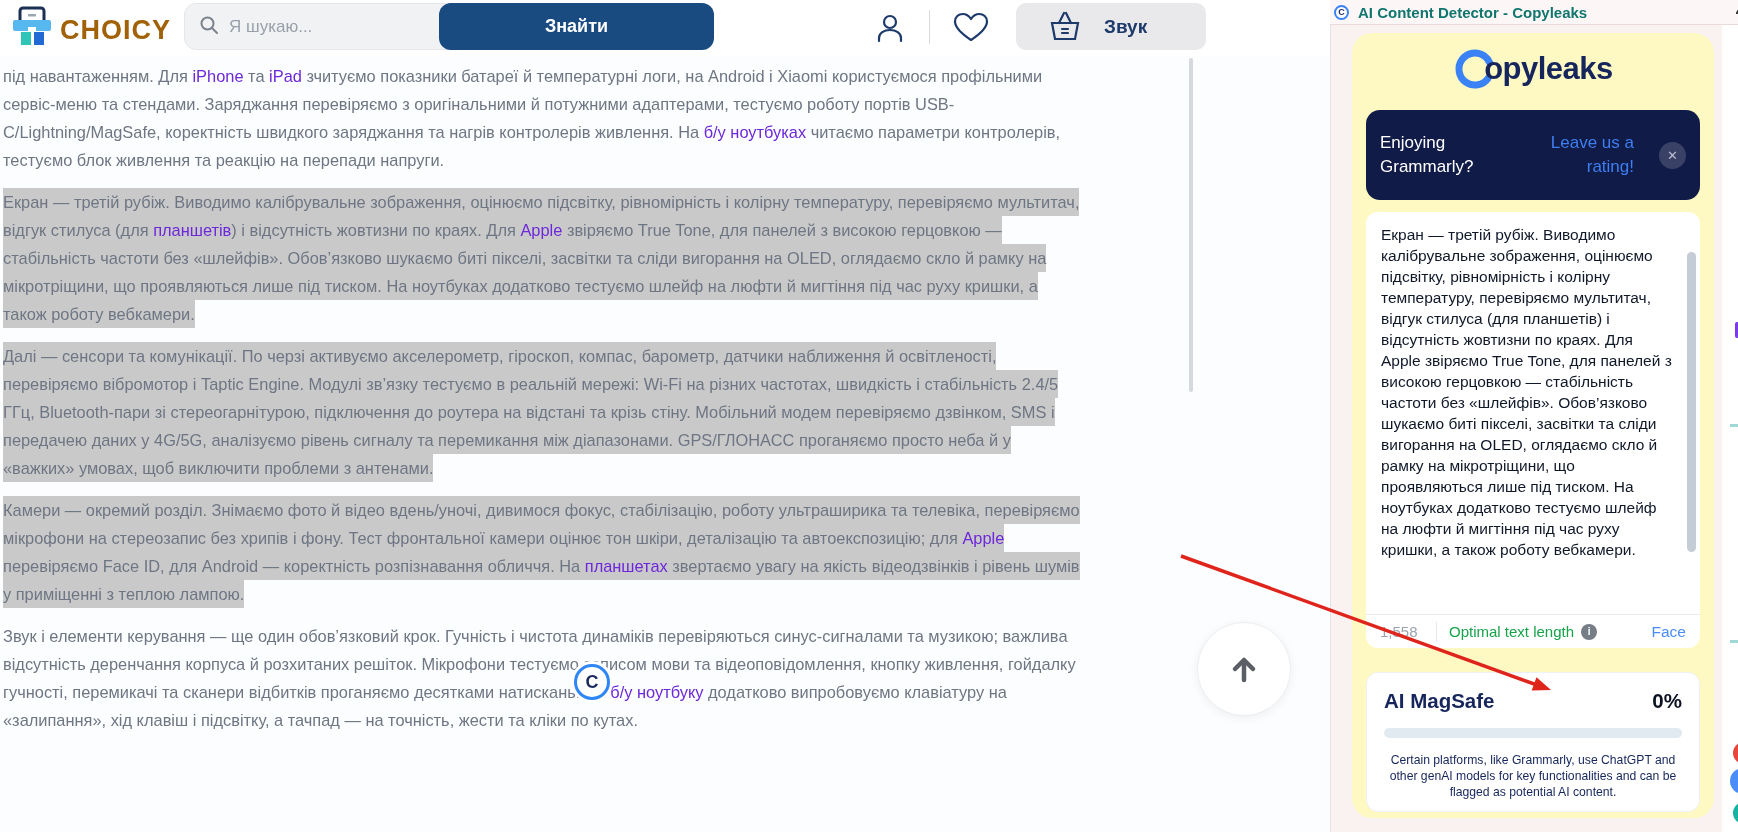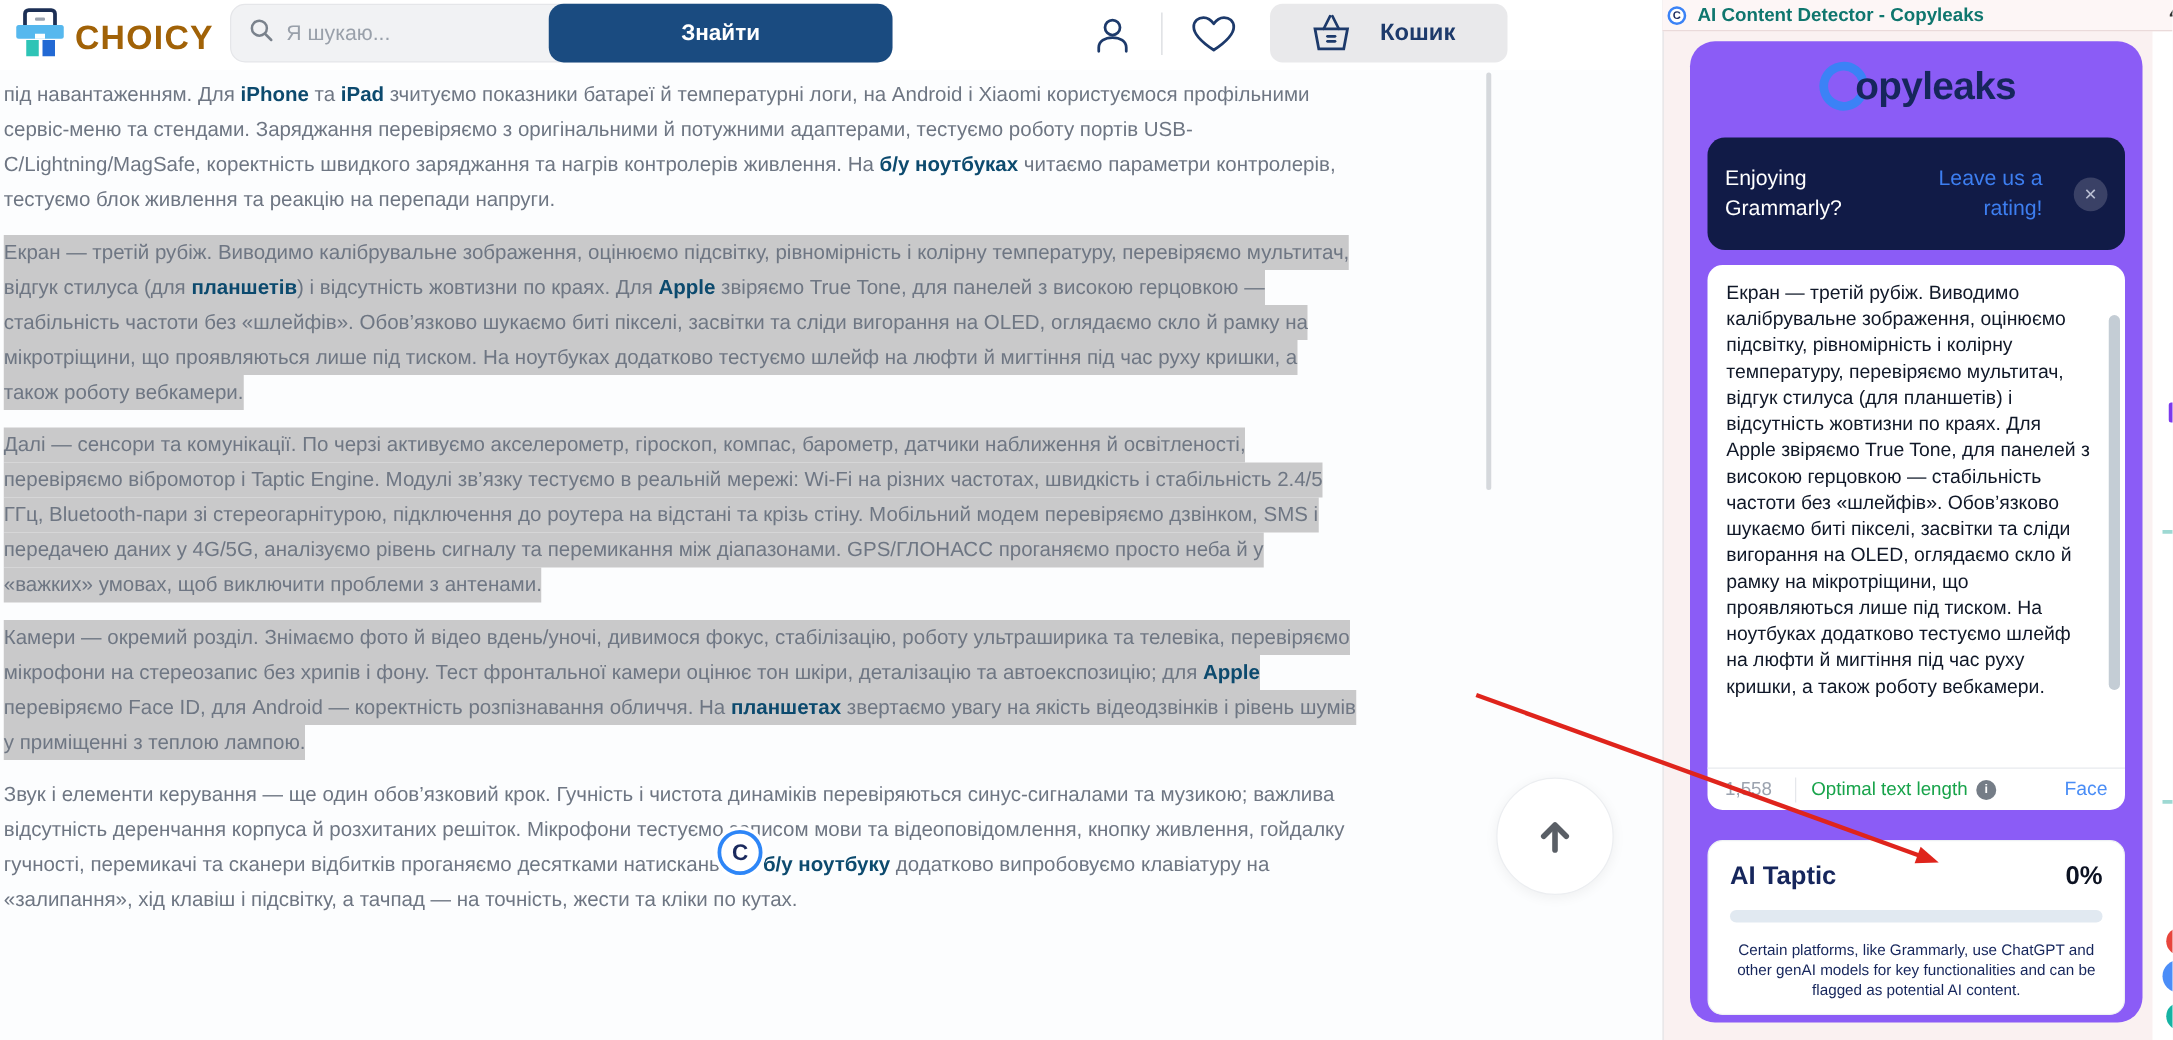--- a/index.html
+++ b/index.html
@@ -30,21 +30,21 @@
 
   .hdr-ic{position:absolute;top:12px;cursor:pointer;}
   .hdr-divider{position:absolute;left:929px;top:10px;width:1px;height:34px;background:#d8dade;}
   .cart-btn{position:absolute;left:1016px;top:3px;width:190px;height:47px;background:#e9e9eb;border-radius:10px;
     display:flex;align-items:center;cursor:pointer;}
   .cart-btn .lbl{font-size:19px;color:var(--brand-navy);font-weight:600;margin-left:22px;}
   .cart-btn svg{margin-left:32px;}
 
   .article{position:absolute;left:3px;top:62px;width:1082px;font-size:16.4px;line-height:28px;color:#6e7683;}
   .article p{margin:0 0 14px 0;}
-  .article strong{font-weight:700;color:#0c4a6e;}
+  .article strong{font-weight:400;color:#6d28d9;}
   .sel{background:var(--highlight);padding:5px 0;-webkit-box-decoration-break:clone;box-decoration-break:clone;}
 
   .copy-badge{position:absolute;left:574px;top:664px;width:36px;height:36px;border-radius:50%;
     background:#fff;border:3px solid #2e86f7;box-shadow:0 0 0 3px #fff;display:flex;align-items:center;
     justify-content:center;font-weight:800;font-size:18px;color:#1b2a5e;cursor:pointer;z-index:5;}
 
   .page-scrollbar{position:absolute;left:1189px;top:58px;width:4px;height:334px;background:#d5d8dc;border-radius:2px;}
 
   .scroll-top{position:absolute;left:1197px;top:622px;width:94px;height:94px;border-radius:50%;background:#fff;
     border:1px solid #eceef1;box-shadow:0 2px 10px rgba(0,0,0,.06);display:flex;align-items:center;
@@ -53,21 +53,21 @@
   
   .panel{position:absolute;left:1330px;top:0;width:408px;height:832px;background:#faf1f1;border-left:1px solid #e3e3e6;}
   .white-strip{position:absolute;left:1722px;top:25px;width:16px;height:807px;background:#fff;}
   .panel-titlebar{position:absolute;left:1330px;top:0;width:408px;height:25px;background:#fdf6f6;
     border-bottom:1px solid #eadada;display:flex;align-items:center;z-index:3;}
   .tb-ic{width:15px;height:15px;border-radius:50%;border:2.5px solid var(--logo-blue);background:#fff;
     margin-left:4px;display:flex;align-items:center;justify-content:center;font-size:9px;font-weight:800;color:#1b2a5e;}
   .tb-title{font-size:15px;font-weight:600;color:#0f766e;margin-left:9px;}
   .tb-count{position:absolute;right:-6px;top:2px;font-size:15px;font-weight:700;color:#333;}
 
-  .card{position:absolute;left:1352px;top:33px;width:362px;height:785px;background:#8b5cf6;border-radius:20px;}
+  .card{position:absolute;left:1352px;top:33px;width:362px;height:785px;background:#fef9c3;border-radius:20px;}
   .cl-logo{position:absolute;left:0;top:13px;width:100%;display:flex;align-items:center;justify-content:center;}
   .cl-logo-text{font-size:31px;font-weight:800;color:#16265c;margin-left:-13px;letter-spacing:-0.5px;}
 
   .banner{position:absolute;left:14px;top:77px;width:334px;height:90px;background:var(--banner-navy);
     border-radius:14px;display:flex;align-items:center;padding:0 14px;}
   .banner .q{color:#fff;font-size:17px;line-height:1.4;width:112px;}
   .banner .cta{color:var(--link-blue);font-size:17px;font-weight:400;line-height:1.4;width:132px;margin-left:10px;cursor:pointer;text-align:right;}
   .banner .close{margin-left:auto;width:27px;height:27px;border-radius:50%;background:#3a4166;color:#b9bed2;
     display:flex;align-items:center;justify-content:center;font-size:13px;cursor:pointer;}
 
@@ -154,21 +154,21 @@
         <path d="M18 28 C 6 20 2 14 2 9.5 C 2 5 5.5 2 9.8 2 C 13 2 16 4 18 7 C 20 4 23 2 26.2 2 C 30.5 2 34 5 34 9.5 C 34 14 30 20 18 28 Z"></path>
       </svg>
     </span>
     <div class="cart-btn">
       <svg width="34" height="32" viewBox="0 0 34 32" fill="none" stroke="#1d3a6b" stroke-width="2.2" stroke-linecap="round">
         <path d="M4 12 H30 L27 28 H7 Z"></path>
         <path d="M11 12 L16 2 M23 12 L18 2"></path>
         <line x1="14" y1="18" x2="20" y2="18"></line>
           <line x1="14" y1="22" x2="20" y2="22"></line>
       </svg>
-      <span class="lbl">Кошик</span>
+      <span class="lbl">Звук</span>
     </div>
   </div>
 
   <div class="article">
       <p><span><span>під навантаженням. Для </span><strong>iPhone</strong><span> та </span><strong>iPad</strong><span> зчитуємо показники батареї й температурні логи, на Android і Xiaomi користуємося профільними сервіс-меню та стендами. Заряджання перевіряємо з оригінальними й потужними адаптерами, тестуємо роботу портів USB-C/Lightning/MagSafe, коректність швидкого заряджання та нагрів контролерів живлення. На </span><strong>б/у ноутбуках</strong><span> читаємо параметри контролерів, тестуємо блок живлення та реакцію на перепади напруги.</span></span></p>
       <p><span class="sel"><span>Екран — третій рубіж. Виводимо калібрувальне зображення, оцінюємо підсвітку, рівномірність і колірну температуру, перевіряємо мультитач, відгук стилуса (для </span><strong>планшетів</strong><span>) і відсутність жовтизни по краях. Для </span><strong>Apple</strong><span> звіряємо True Tone, для панелей з високою герцовкою — стабільність частоти без «шлейфів». Обов’язково шукаємо биті пікселі, засвітки та сліди вигорання на OLED, оглядаємо скло й рамку на мікротріщини, що проявляються лише під тиском. На ноутбуках додатково тестуємо шлейф на люфти й мигтіння під час руху кришки, а також роботу вебкамери.</span></span></p>
       <p><span class="sel"><span>Далі — сенсори та комунікації. По черзі активуємо акселерометр, гіроскоп, компас, барометр, датчики наближення й освітленості, перевіряємо вібромотор і Taptic Engine. Модулі зв’язку тестуємо в реальній мережі: Wi-Fi на різних частотах, швидкість і стабільність 2.4/5 ГГц, Bluetooth-пари зі стереогарнітурою, підключення до роутера на відстані та крізь стіну. Мобільний модем перевіряємо дзвінком, SMS і передачею даних у 4G/5G, аналізуємо рівень сигналу та перемикання між діапазонами. GPS/ГЛОНАСС проганяємо просто неба й у «важких» умовах, щоб виключити проблеми з антенами.</span></span></p>
       <p><span class="sel"><span>Камери — окремий розділ. Знімаємо фото й відео вдень/уночі, дивимося фокус, стабілізацію, роботу ультраширика та телевіка, перевіряємо мікрофони на стереозапис без хрипів і фону. Тест фронтальної камери оцінює тон шкіри, деталізацію та автоекспозицію; для </span><strong>Apple</strong><span> перевіряємо Face ID, для Android — коректність розпізнавання обличчя. На </span><strong>планшетах</strong><span> звертаємо увагу на якість відеодзвінків і рівень шумів у приміщенні з теплою лампою.</span></span></p>
       <p><span><span>Звук і елементи керування — ще один обов’язковий крок. Гучність і чистота динаміків перевіряються синус-сигналами та музикою; важлива відсутність деренчання корпуса й розхитаних решіток. Мікрофони тестуємо записом мови та відеоповідомлення, кнопку живлення, гойдалку гучності, перемикачі та сканери відбитків проганяємо десятками натискань. На </span><strong>б/у ноутбуку</strong><span> додатково випробовуємо клавіатуру на «залипання», хід клавіш і підсвітку, а тачпад — на точність, жести та кліки по кутах.</span></span></p>
     </div>
@@ -215,21 +215,21 @@
       <span class="count">1,558</span>
       <span class="vdiv"></span>
       <span class="optimal">Optimal text length</span>
       <span class="info-ic">i</span>
       <span class="clear">Face</span>
     </div>
   </div>
 
   <div class="ai-card">
     <div class="ai-row">
-      <span class="ai-title">AI Taptic</span>
+      <span class="ai-title">AI MagSafe</span>
       <span class="ai-value">0%</span>
     </div>
     <div class="ai-bar"></div>
     <div class="ai-note">Certain platforms, like Grammarly, use ChatGPT and other genAI models for key functionalities and can be flagged as potential AI content.</div>
   </div>
 </div>
 
 <div class="edge e-purple"></div>
 <div class="edge e-line1"></div>
 <div class="edge e-line2"></div>

